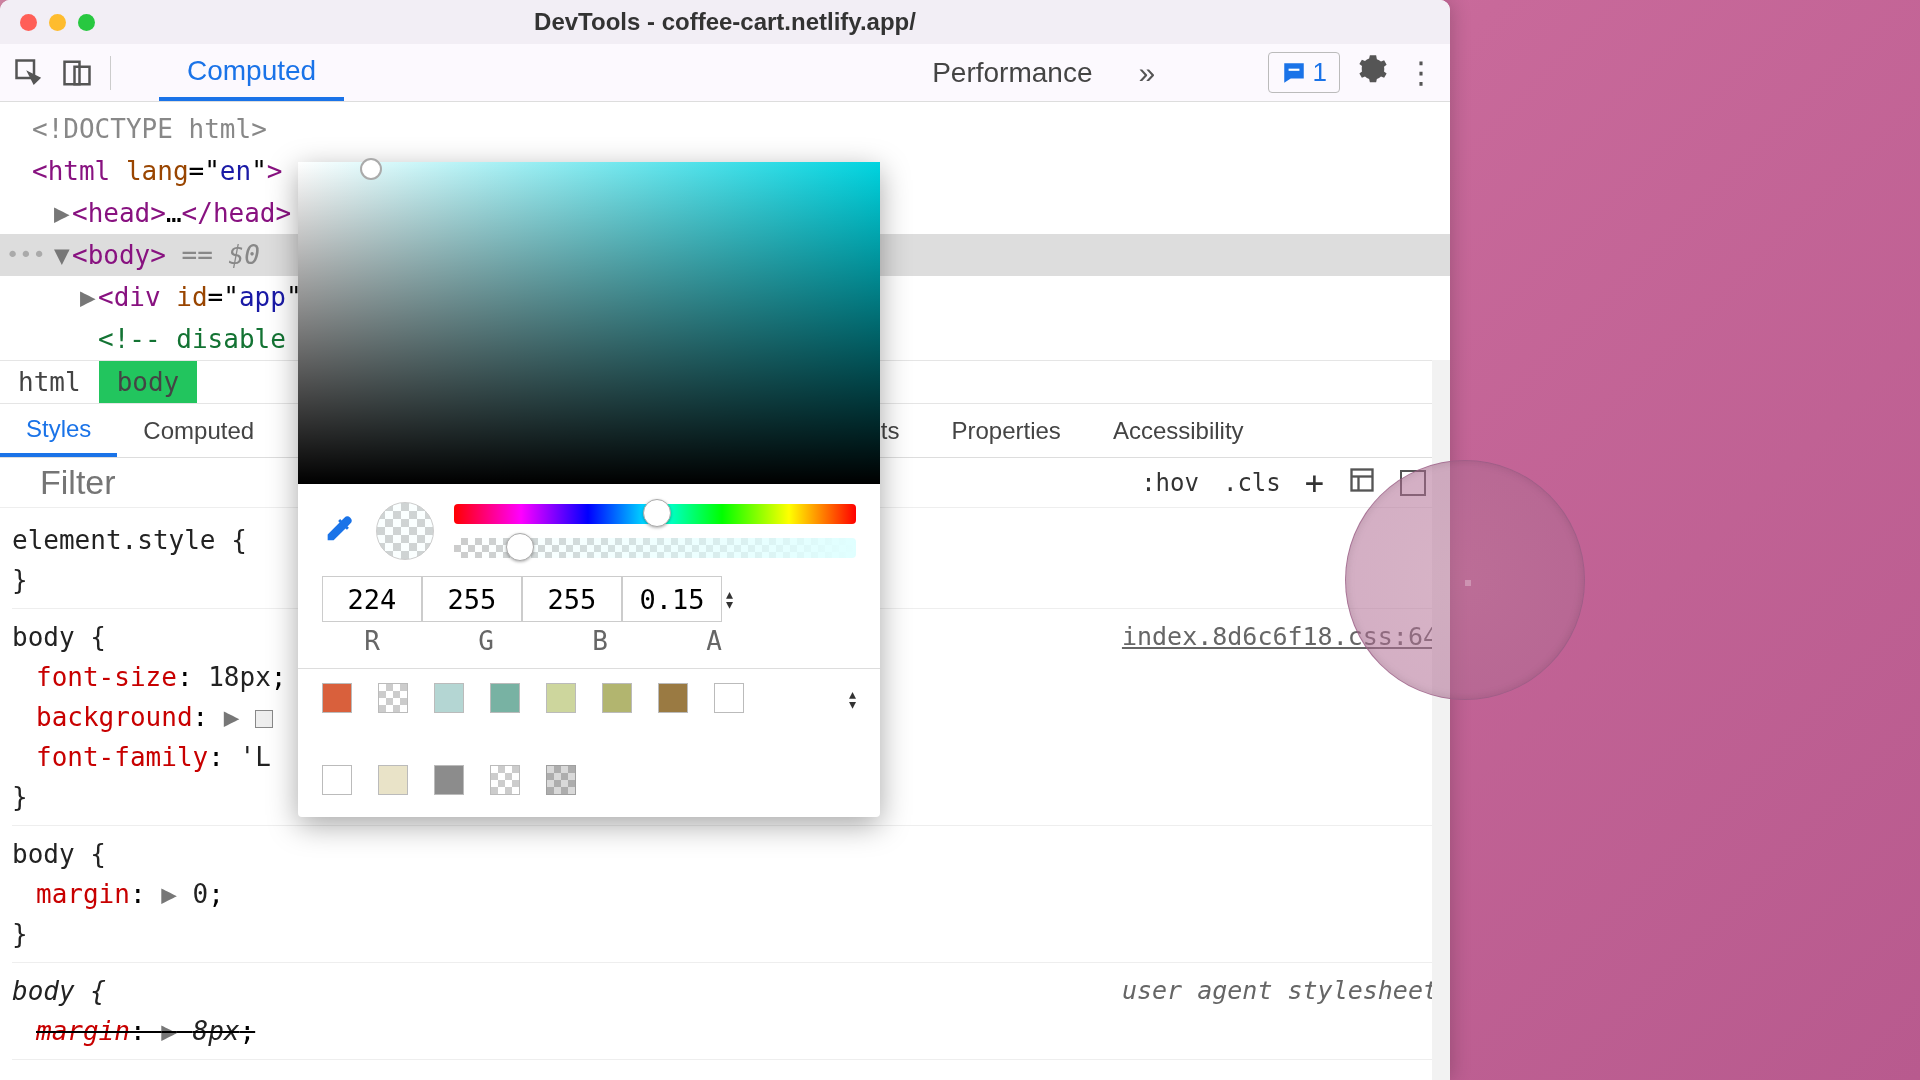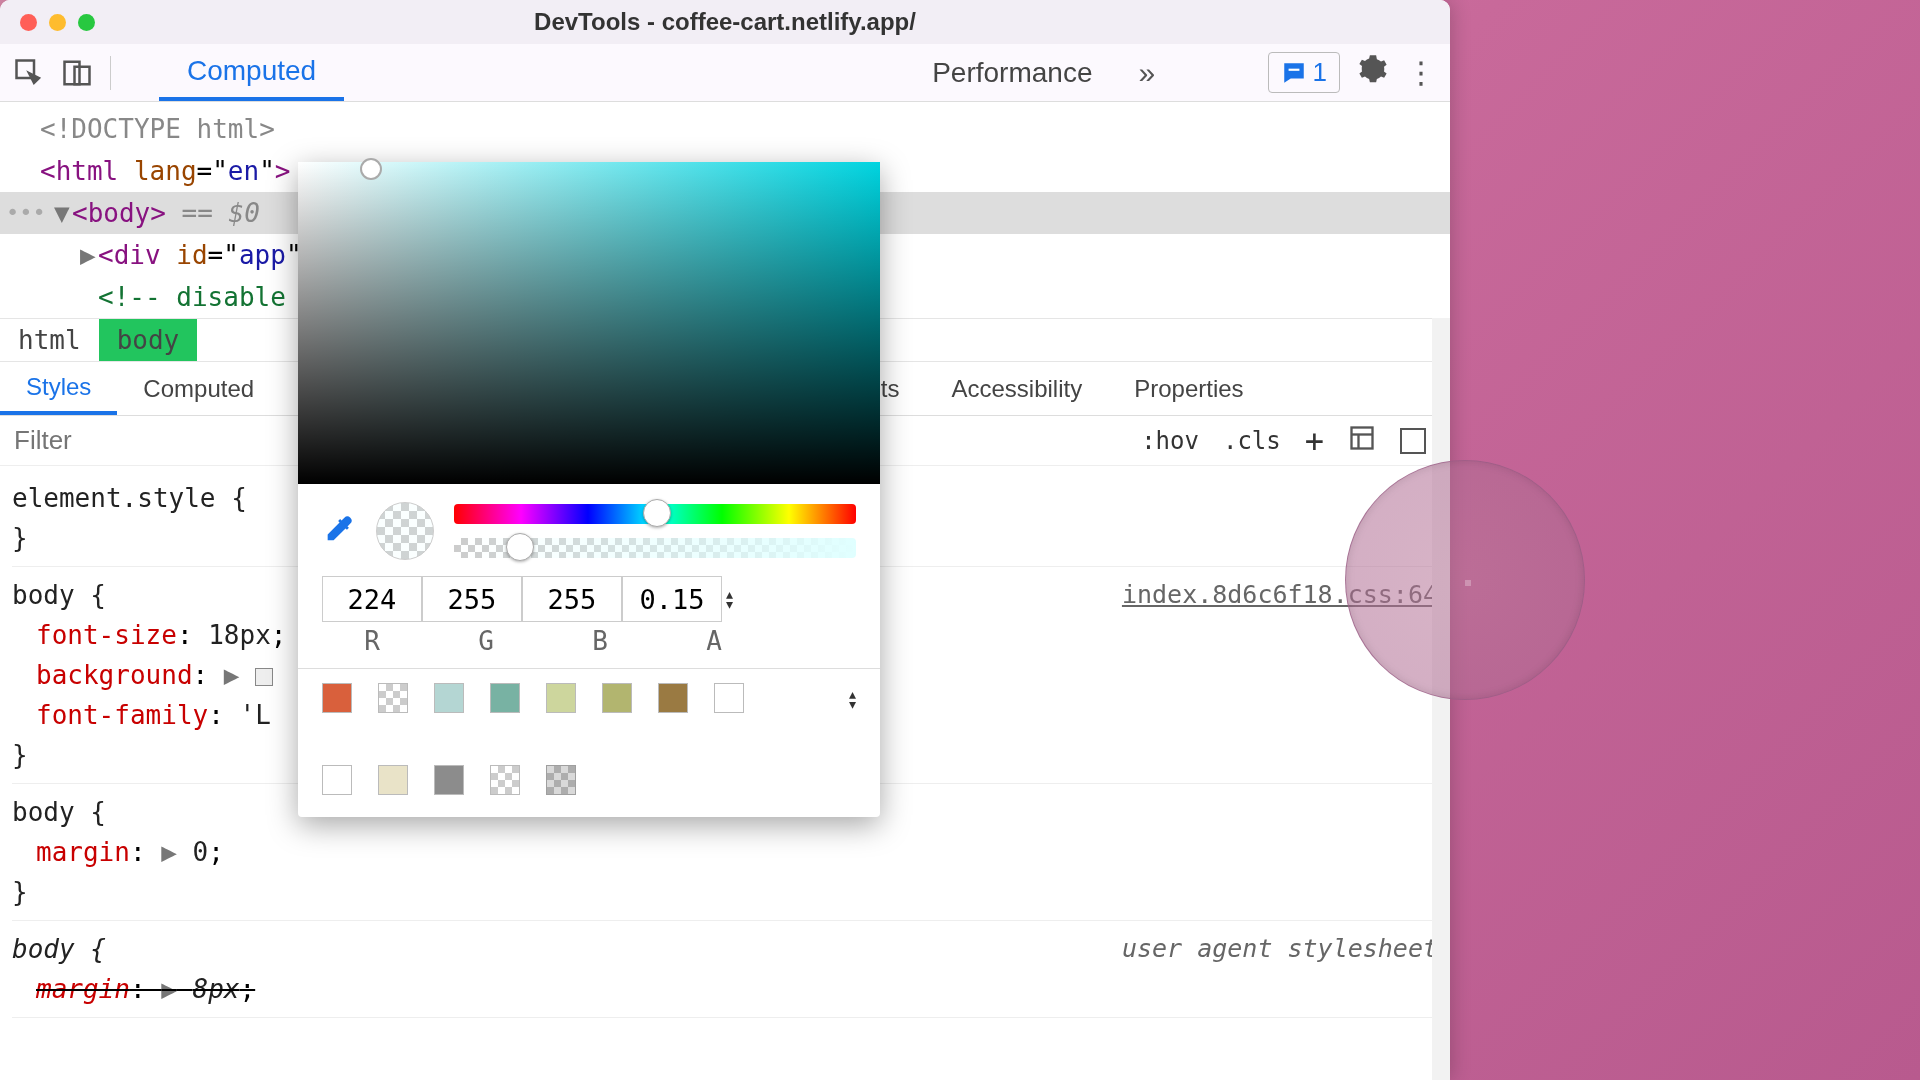--- a/index.html
+++ b/index.html
@@ -30,41 +30,41 @@
   .tab { font-size:28px; color:#444; padding:0 28px; height:100%; display:flex; align-items:center; cursor:pointer;}
   .tab.active { color:#1a73e8; border-bottom:4px solid #1a73e8;}
   .toolbar .spacer{flex:1;}
   .chevrons{font-size:30px;color:#555;}
   .issue-badge{display:flex;align-items:center;gap:6px;border:1px solid #bbb;border-radius:4px;padding:4px 12px;color:#1a73e8;font-size:26px;}
   .issue-badge svg{width:26px;height:26px;}
   .gear,.kebab{font-size:30px;color:#555;}
   .content{flex:1;display:flex;flex-direction:column;overflow:hidden;position:relative;}
   .dom-panel{background:#fff;font-family:Menlo,monospace;font-size:26px;line-height:42px;padding:6px 0 0 0;position:relative;}
   .dom-line{padding-left:32px;white-space:pre;}
-  .dom-line.l2{padding-left:40px;}
+  .dom-line.l2{padding-left:32px;}
   .dom-line.l3{padding-left:54px;}
   .dom-line.l4{padding-left:80px;}
   .dom-line.l5{padding-left:98px;}
   .dom-line.hl{background:#ddd;}
   .tok-doctype{color:#888;}
   .tok-tag{color:#881280;}
   .tok-attr{color:#994500;}
   .tok-str{color:#1a1aa6;}
   .tok-comment{color:#137333;}
   .tok-muted{color:#888;font-style:italic;}
   .tri{color:#777;display:inline-block;width:18px;}
   .dots{position:absolute;left:6px;color:#aaa;font-size:22px;}
   .crumb-bar{display:flex;gap:0;background:#fff;border-top:1px solid #e5e5e5;border-bottom:1px solid #e5e5e5;}
   .crumb{font-size:26px;padding:6px 18px;color:#444;font-family:Menlo,monospace;}
   .crumb.active{background:#22c55e;}
   .subtabs{display:flex;border-bottom:1px solid #ddd;align-items:flex-end;height:54px;}
   .subtab{font-size:24px;color:#444;padding:0 26px;height:100%;display:flex;align-items:center;}
   .subtab.active{color:#1a73e8;border-bottom:4px solid #1a73e8;}
   .filterbar{display:flex;align-items:center;border-bottom:1px solid #eee;height:50px;}
-  .filter-input{flex:1;border:none;font-size:26px;padding:0 14px;color:#737373;outline:none;}
+  .filter-input{flex:1;border:none;font-size:34px;padding:0 14px;color:#737373;outline:none;margin-left:26px;}
   .ftools{display:flex;align-items:center;gap:24px;padding-right:24px;font-size:24px;color:#333;font-family:Menlo,monospace;}
   .ftools .plus{font-size:32px;}
   .ftools .box{width:26px;height:26px;border:2px solid #555;}
   .styles-body{flex:1;overflow:auto;font-family:Menlo,monospace;font-size:26px;line-height:40px;padding:4px 12px;}
   .rule{border-bottom:1px solid #eee;padding:8px 0;}
   .rule .src{float:right;color:#666;text-decoration:underline;font-size:25px;}
   .rule .src.nolink{text-decoration:none;font-style:italic;}
   .sel{color:#222;}
   .prop{color:#c80000;margin-left:24px;}
   .val{color:#222;}
@@ -165,37 +165,38 @@
     <div class="kebab">⋮</div>
   </div>
 
   <div class="content">
     <div class="cutoff"></div>
     <div class="scrollbar" style="top:6px;height:210px"></div>
 
     <div class="dom-panel">
       <div class="dom-line l2"><span class="tok-doctype">&lt;!DOCTYPE html&gt;</span></div>
       <div class="dom-line l2"><span class="tok-tag">&lt;html </span><span class="tok-attr">lang</span>="<span class="tok-str">en</span>"<span class="tok-tag">&gt;</span></div>
+      <div class="dom-line l3"><span class="tri">▶</span><span class="tok-tag">&lt;head&gt;</span>…<span class="tok-tag">&lt;/head&gt;</span></div>
       <div class="dom-line l3 hl"><span class="dots">•••</span><span class="tri">▼</span><span class="tok-tag">&lt;body&gt;</span> <span class="tok-muted">== $0</span></div>
       <div class="dom-line l4"><span class="tri">▶</span><span class="tok-tag">&lt;div </span><span class="tok-attr">id</span>="<span class="tok-str">app</span>"</div>
       <div class="dom-line l5"><span class="tok-comment">&lt;!-- disable</span><span style="display:inline-block;width:480px"></span><span class="tok-comment">&gt;</span></div>
     </div>
 
     <div class="crumb-bar">
       <div class="crumb">html</div>
       <div class="crumb active">body</div>
     </div>
 
     <div class="subtabs">
       <div class="subtab active">Styles</div>
       <div class="subtab">Computed</div>
       <div style="width:530px"></div>
       <div class="subtab" style="padding-left:0">akpoints</div>
+      <div class="subtab">Properties</div>
       <div class="subtab">Accessibility</div>
-      <div class="subtab">Properties</div>
     </div>
 
     <div class="filterbar">
       <input class="filter-input" placeholder="Filter" style="">
       <div class="ftools">
         <span>:hov</span>
         <span>.cls</span>
         <span class="plus">+</span>
         <span><svg width="28" height="28" viewBox="0 0 24 24" fill="none" stroke="#555" stroke-width="2">
               <rect x="3" y="3" width="18" height="18"></rect>

